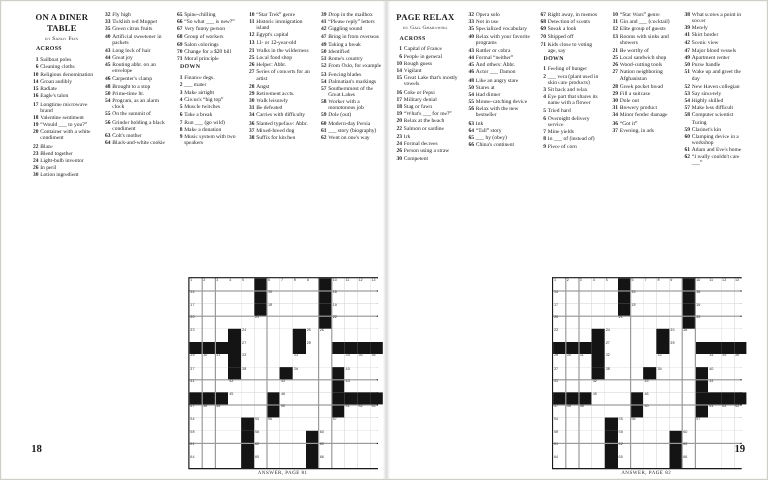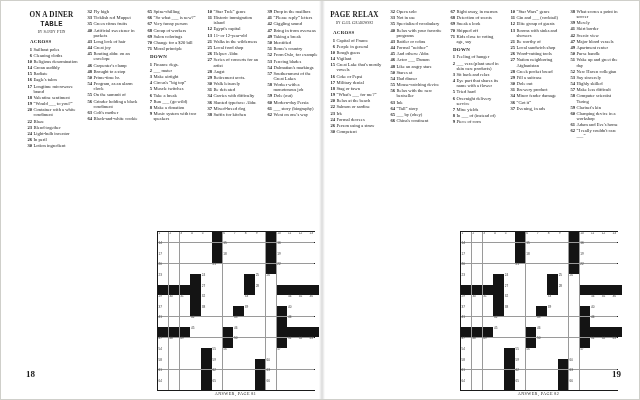--- a/index.html
+++ b/index.html
@@ -75,21 +75,21 @@
 </style>
 </head>
 <body>
 
 <div class="spread">
 
   <div class="page left">
     <div class="cols">
         <div class="col">
           <div class="puz-title">ON A DINER</div>
-          <div class="puz-title" style="margin-top: 0px; font-family: Liberation Mono, monospace;">TABLE</div>
+          <div class="puz-title" style="margin-top: 0px;">TABLE</div>
           <div class="byline">by Sandy Fein</div>
           <div class="sec-header">ACROSS</div>
           <div class="clue">
             <span class="n">1</span>
             <span class="t">Sailboat poles</span>
           </div>
           <div class="clue">
             <span class="n">6</span>
             <span class="t">Cleaning cloths</span>
           </div>

